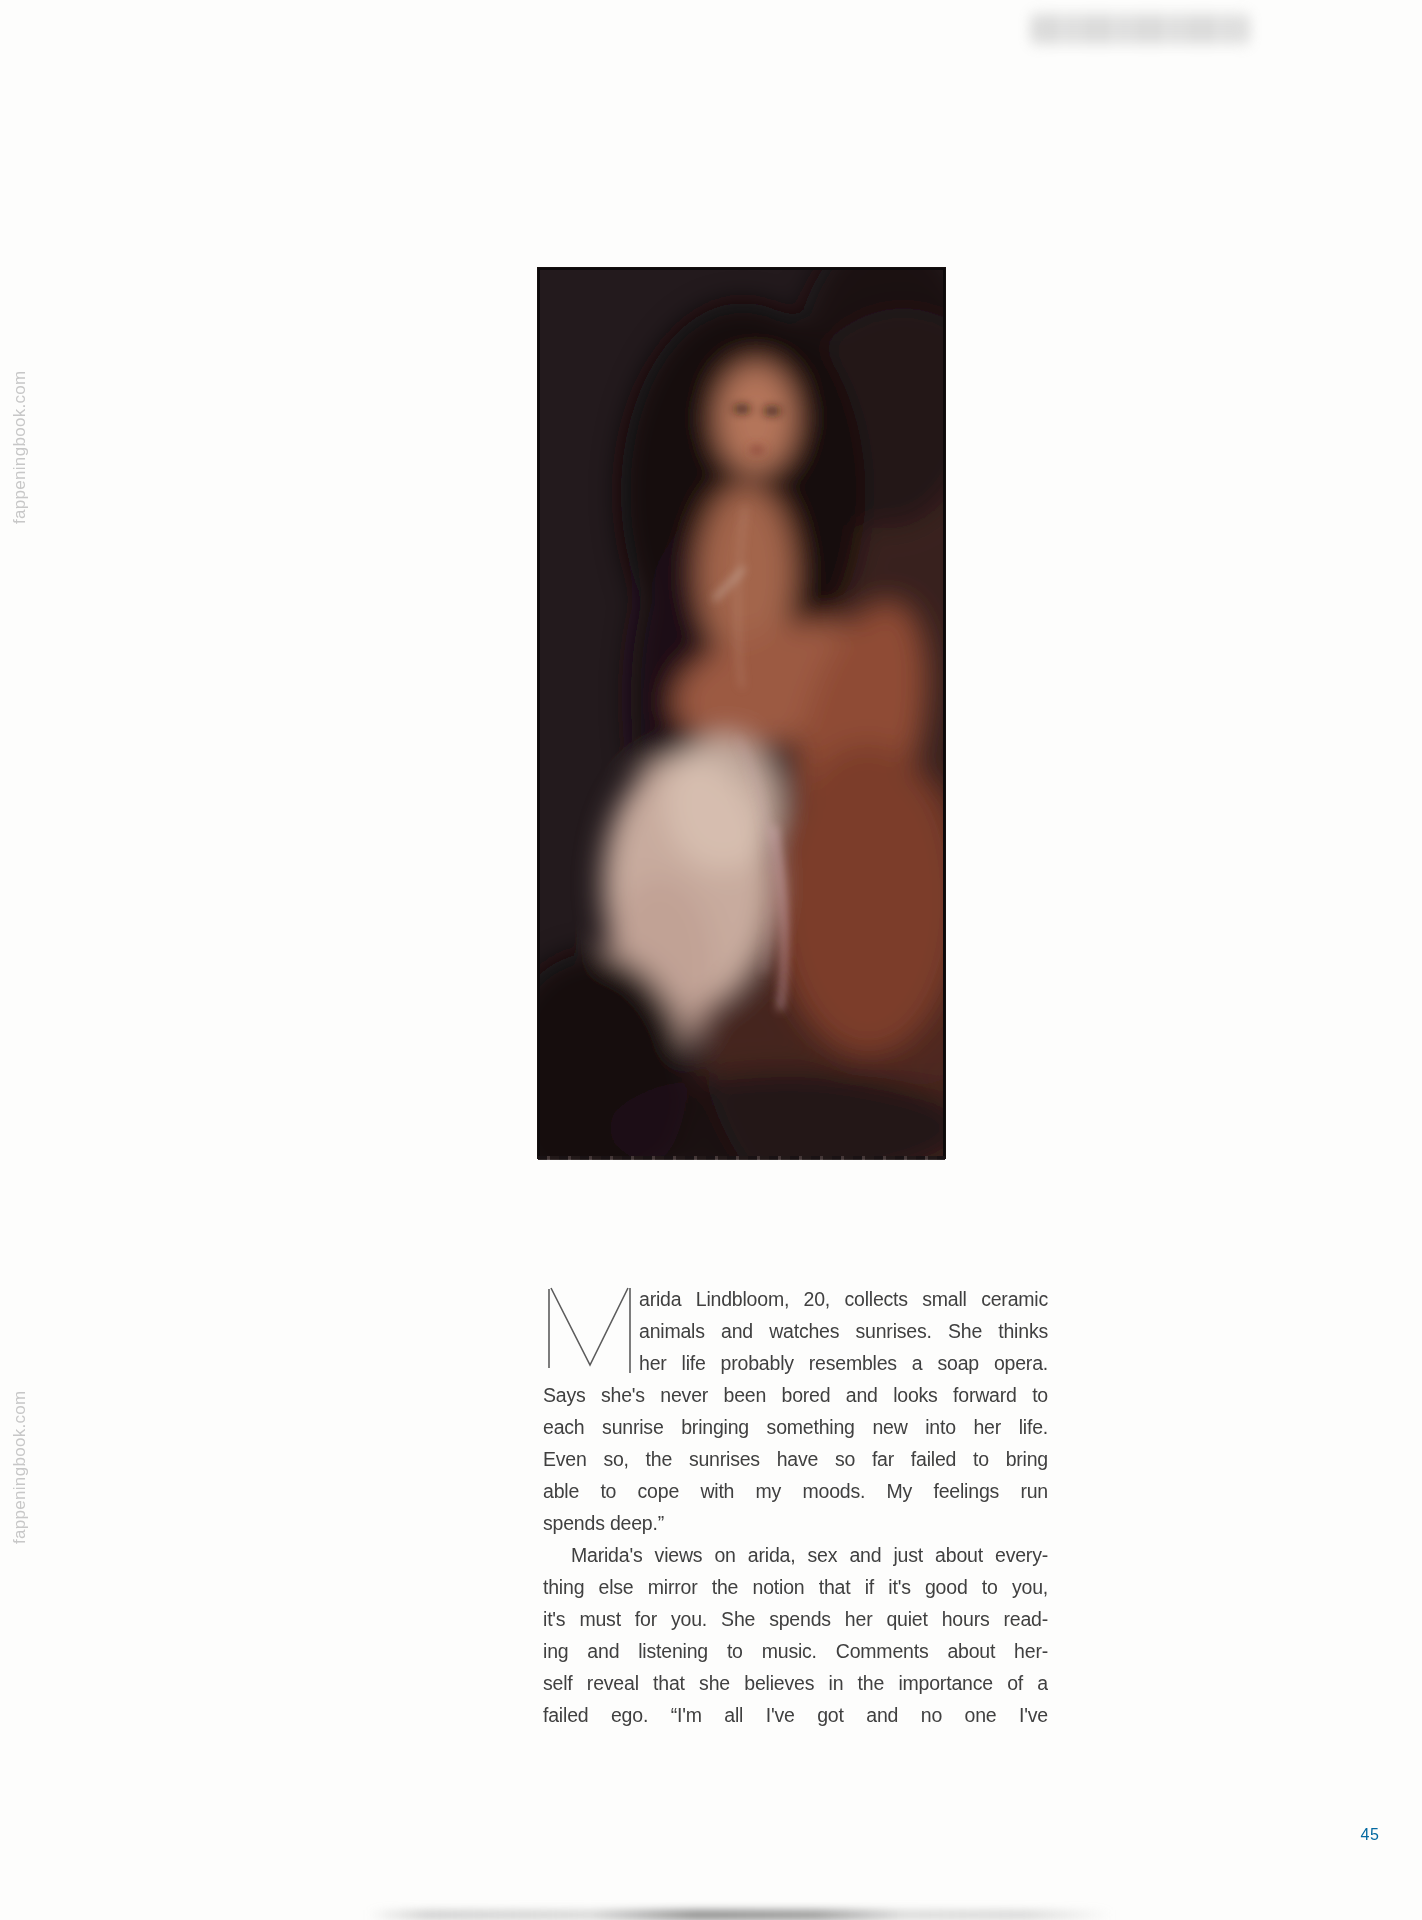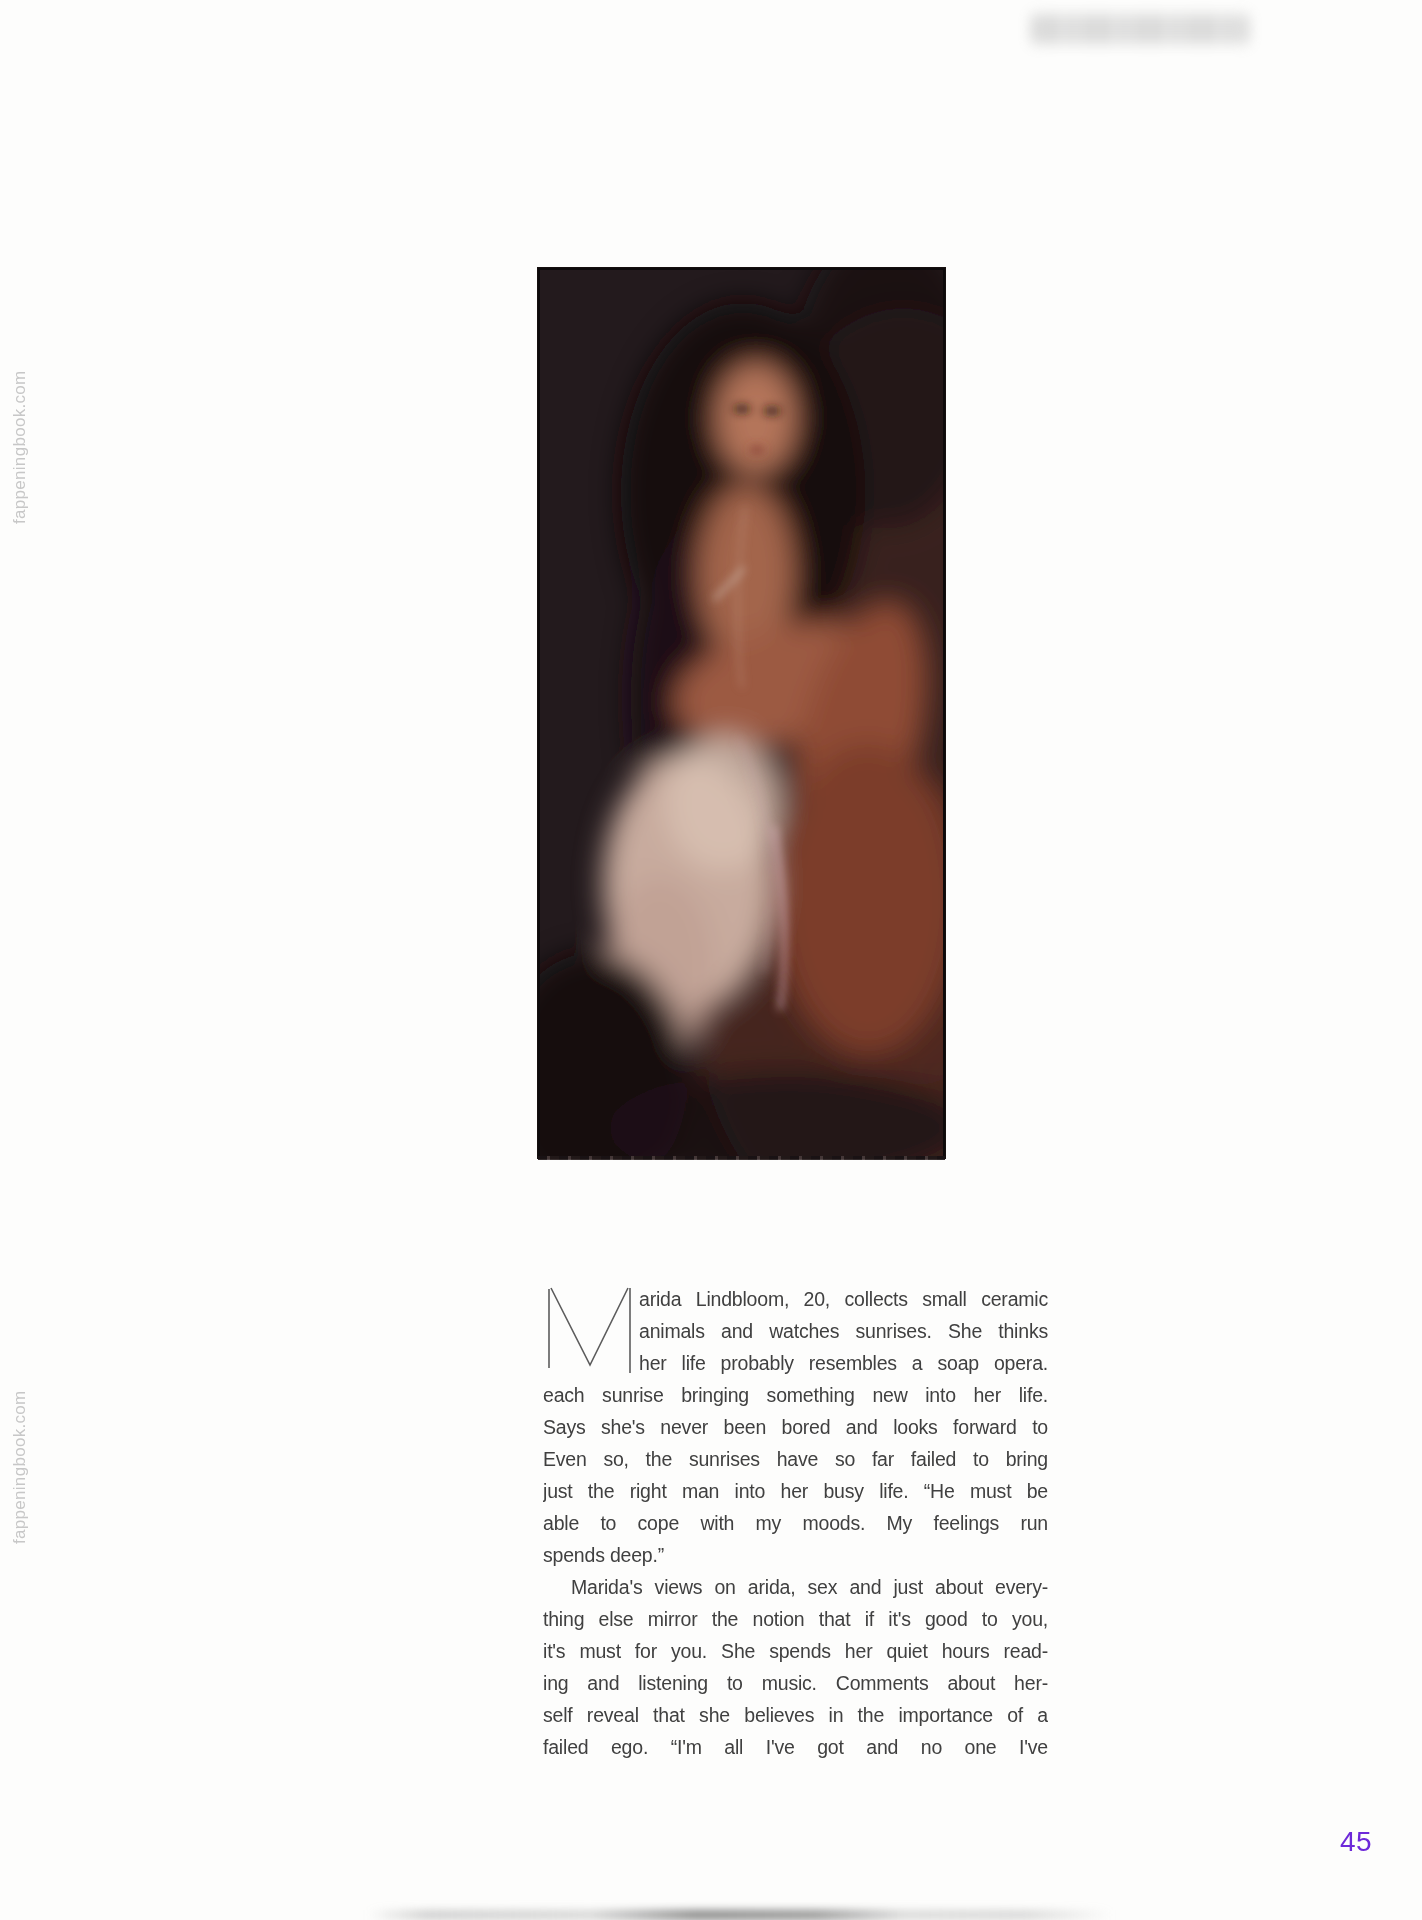--- a/index.html
+++ b/index.html
@@ -41,21 +41,21 @@
   }
   .dropcap{float:left;width:96px;height:90px;}
   .dropcap svg{display:block;width:96px;height:90px;overflow:visible;}
   .line{height:32px;overflow:hidden;}
   .line.jl{text-align-last:justify;}
   .line.ind{text-indent:28px;}
 
   
   .page-number{
     position:absolute;left:1340px;top:1826px;width:60px;
-    font-size:28px;color:#6d28d9;text-align:left;letter-spacing:0.5px;
+    font-size:16px;color:#0369a1;text-align:center;letter-spacing:0.5px;
   }
 
   
   .watermark{
     position:absolute;left:10px;
     font-size:17px;color:#c7c7c7;letter-spacing:0.3px;
     white-space:nowrap;
     transform:rotate(-90deg);transform-origin:0 0;
   }
   .wm1{top:524px;}
@@ -130,24 +130,23 @@
       <svg viewBox="0 0 96 90">
         <path d="M6,6 L6,85" stroke="#5c5c5c" stroke-width="1.6" fill="none"></path>
         <path d="M8,5 L47,82 L85,5" stroke="#5c5c5c" stroke-width="1.6" fill="none"></path>
         <path d="M87,5 L87,90" stroke="#5c5c5c" stroke-width="1.6" fill="none"></path>
       </svg>
     </div>
     <div>
         <div class="line jl">arida Lindbloom, 20, collects small ceramic</div>
         <div class="line jl">animals and watches sunrises. She thinks</div>
         <div class="line jl">her life probably resembles a soap opera.</div>
+        <div class="line jl">Says she's never been bored and looks forward to</div>
         <div class="line jl">each sunrise bringing something new into her life.</div>
-        <div class="line jl">Says she's never been bored and looks forward to</div>
         <div class="line jl">Even so, the sunrises have so far failed to bring</div>
-        <div class="line jl">just the right man into her busy life. “He must be</div>
         <div class="line jl">able to cope with my moods. My feelings run</div>
         <div class="line">spends deep.”</div>
         <div class="line jl ind">Marida's views on arida, sex and just about every-</div>
         <div class="line jl">thing else mirror the notion that if it's good to you,</div>
         <div class="line jl">it's must for you. She spends her quiet hours read-</div>
         <div class="line jl">ing and listening to music. Comments about her-</div>
         <div class="line jl">self reveal that she believes in the importance of a</div>
         <div class="line jl">failed ego. “I'm all I've got and no one I've</div>
       </div>
   </div>

